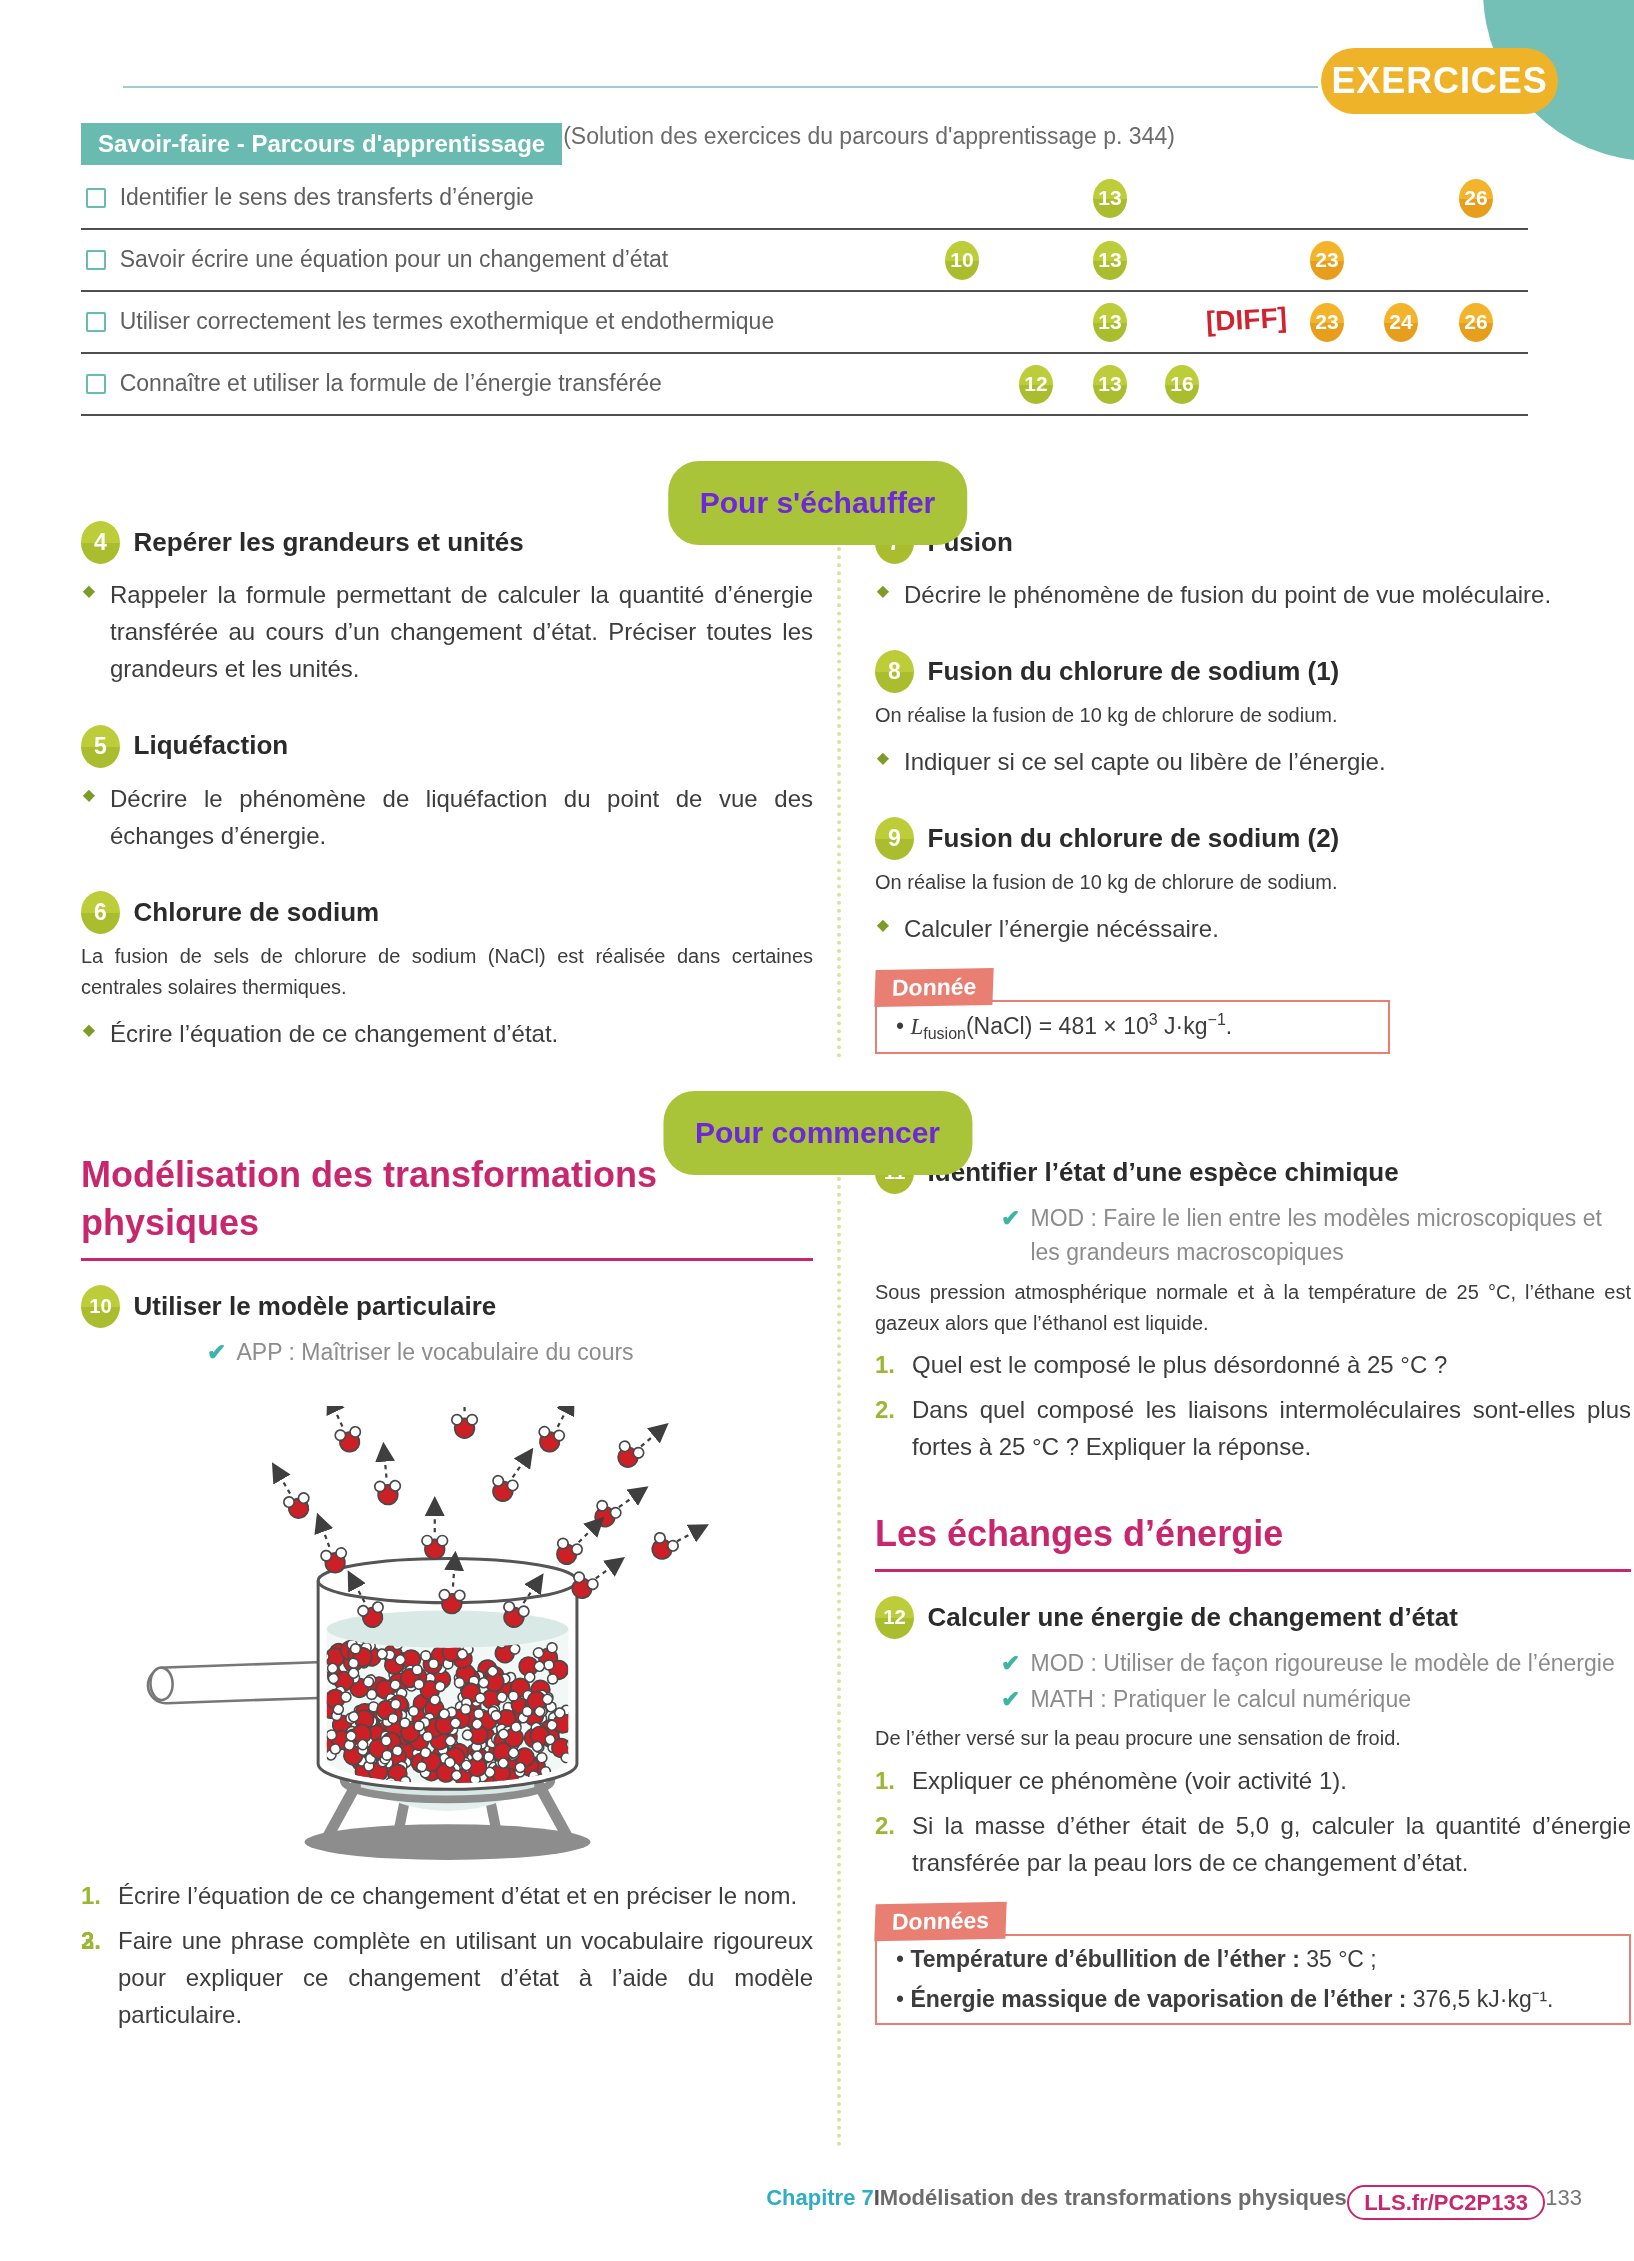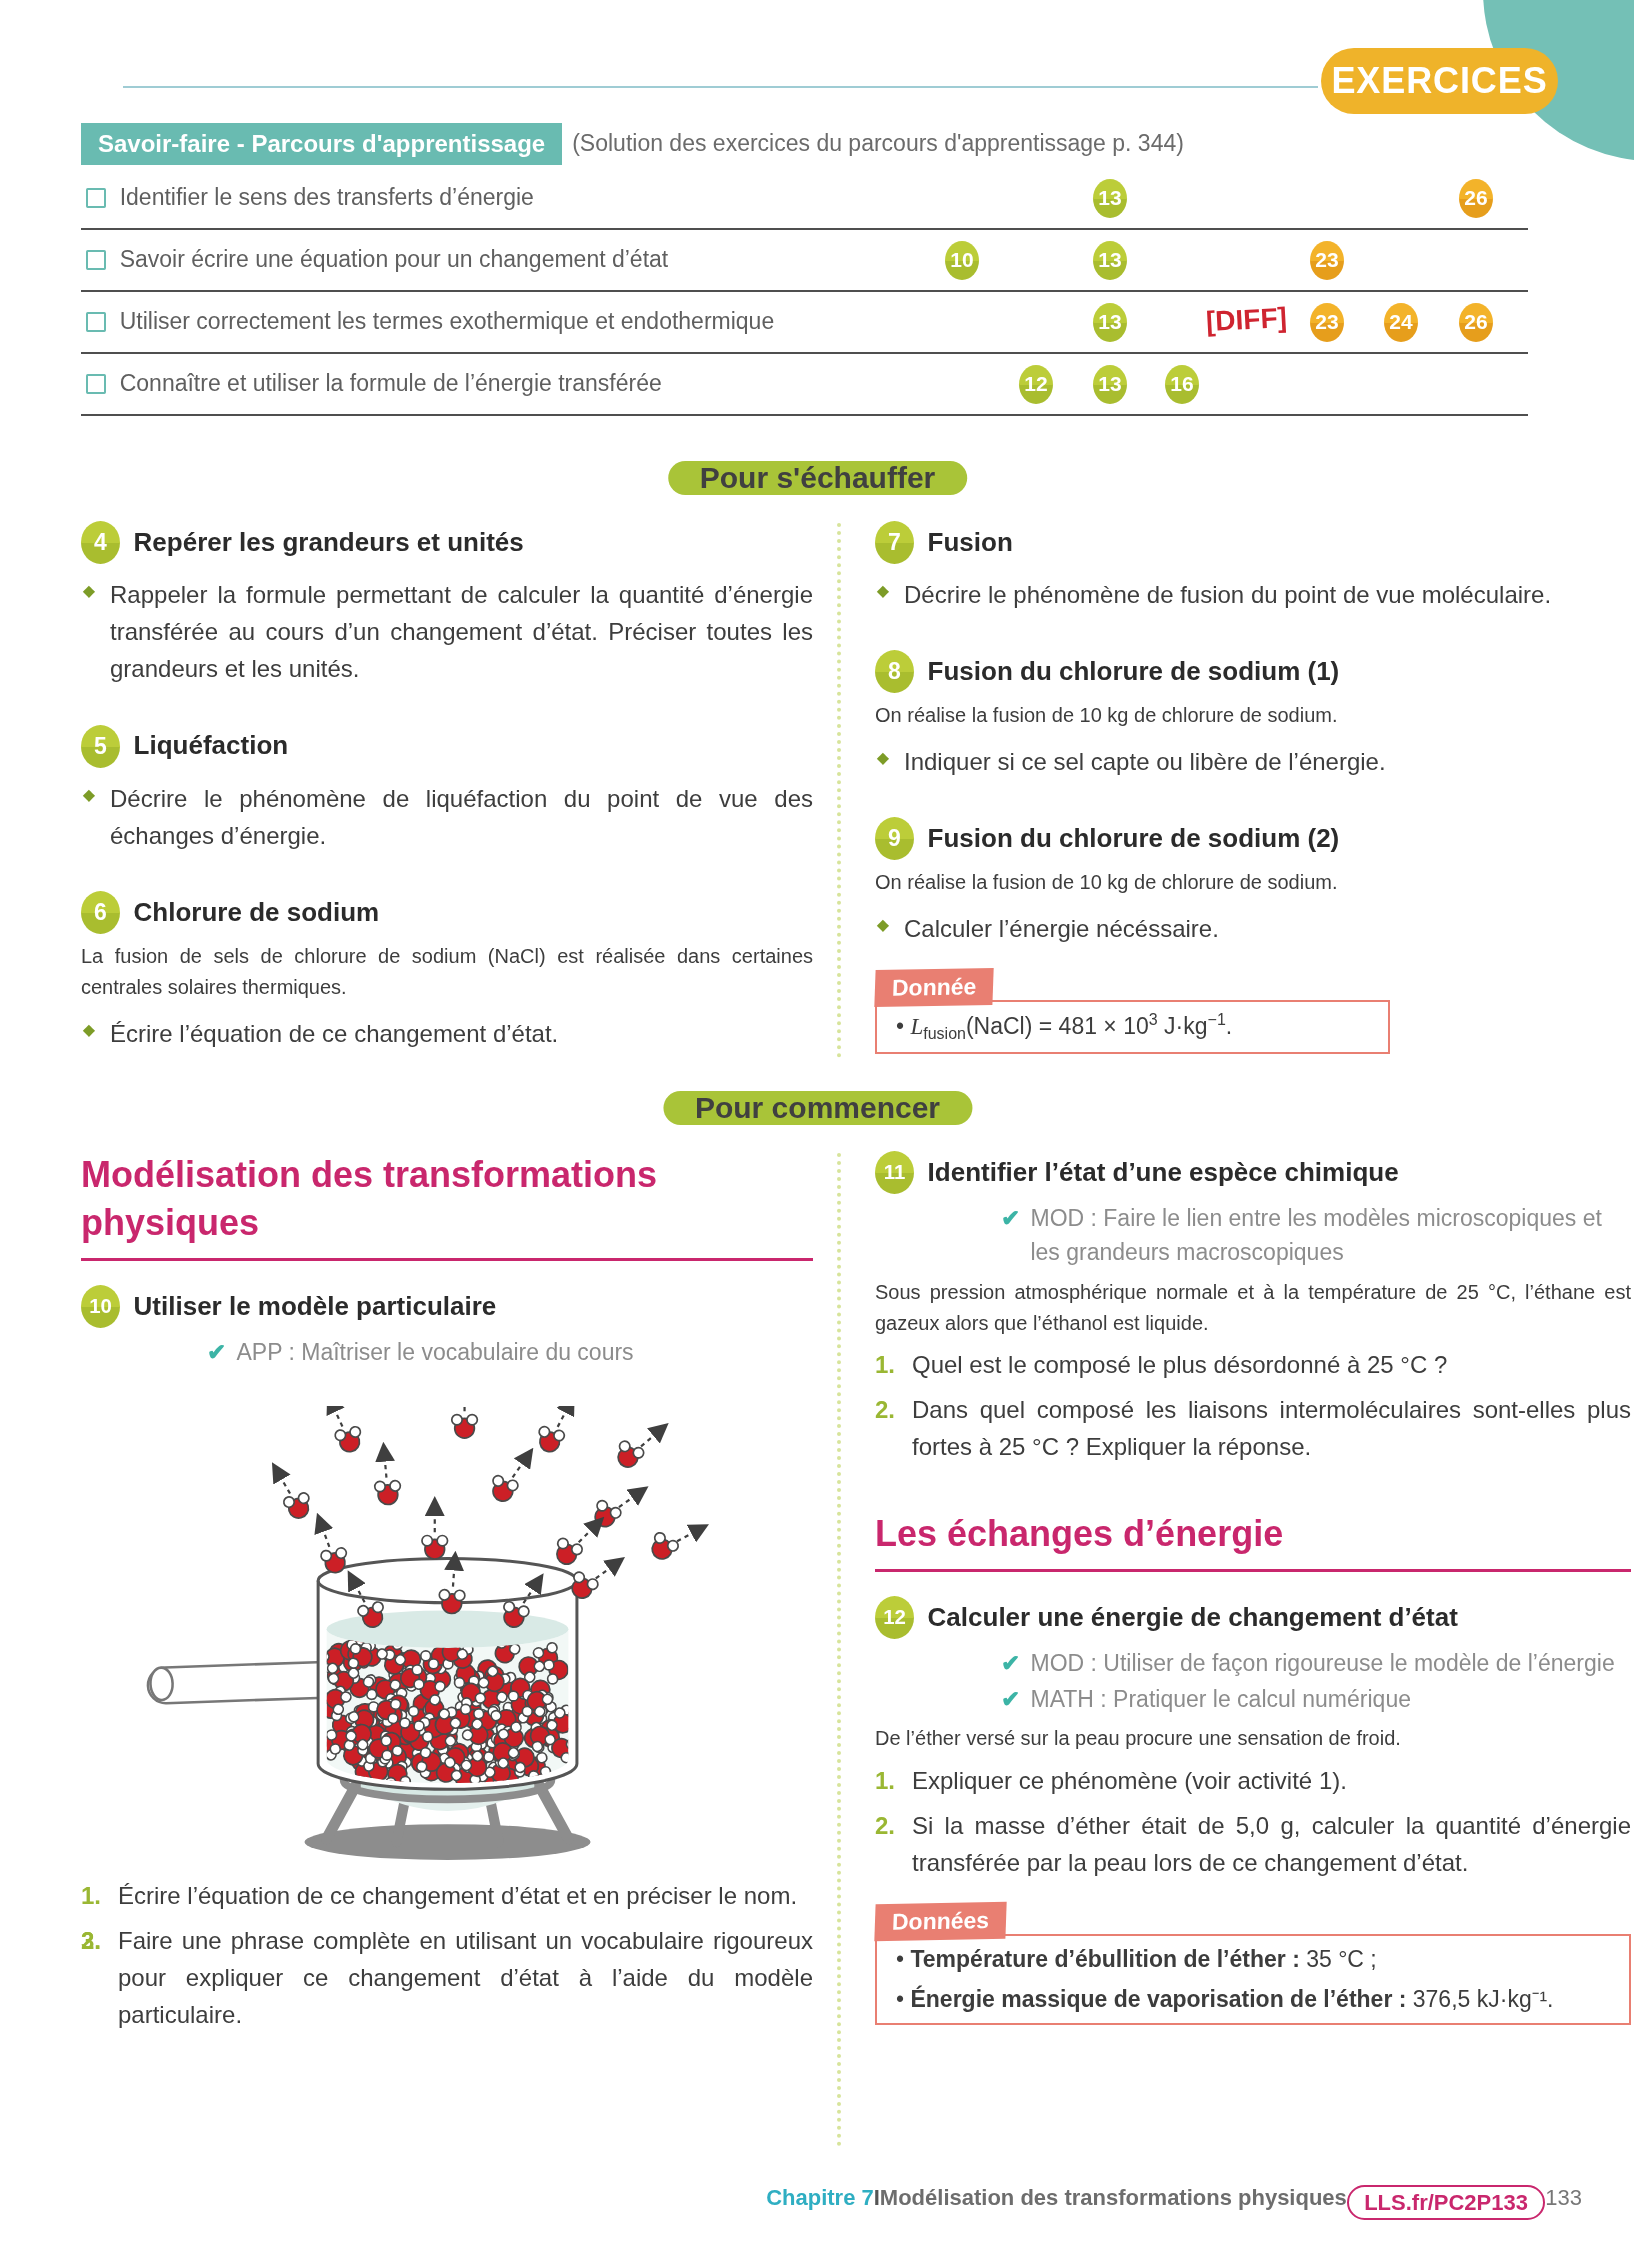--- a/index.html
+++ b/index.html
@@ -7,36 +7,36 @@
         font-family:"Liberation Sans",sans-serif;color:#3d3d3d}
   
   .blob{position:absolute;left:1483px;top:-180px;width:341px;height:341px;border-radius:50%;
         background:#74c0b6;z-index:1}
   .top-rule{position:absolute;left:123px;top:86px;width:1195px;height:1.7px;background:#9fccd4}
   .ex-pill{position:absolute;left:1321px;top:48px;width:237px;height:66px;background:#efb32a;
         border-radius:33px;color:#fff;font-weight:bold;font-size:36px;display:flex;align-items:center;
         justify-content:center;letter-spacing:0.9px;z-index:2}
   
   .skills{position:absolute;left:81px;top:123px;width:1447px;z-index:2}
-  .skills-head{display:flex;align-items:center;gap:10px;margin-bottom:3.4px}
+  .skills-head{display:flex;gap:1px;margin-bottom:3.4px}
   .skills-title{background:#69bbb1;color:#fff;font-weight:bold;font-size:24px;padding:6.8px 17px}
   .skills-note{color:#6b6b6b;font-size:23px}
   .skill-row{position:relative;height:60px;display:flex;align-items:center;
         border-bottom:2.6px solid #4f4f4f;font-size:23px;color:#5f5f5f}
   .cbx{display:inline-block;width:16px;height:16px;border:2.6px solid #69bbb1;border-radius:1.7px;
         margin:0 13.6px 0 5.1px;flex:0 0 auto}
   .badge{position:absolute;top:11px;width:34px;height:39px;border-radius:50%;color:#fff;
         font-weight:bold;font-size:21px;display:flex;align-items:center;justify-content:center}
   .badge.green{background:linear-gradient(180deg,#bccd39 0 52%,#a9bd2f 52% 100%)}
   .badge.orange{background:linear-gradient(180deg,#f3b32a 0 52%,#e69e1c 52% 100%)}
   .diff-stamp{position:absolute;top:12px;color:#cf2430;font-weight:bold;font-size:28px;
         transform:rotate(-3deg);letter-spacing:0px}
   
-  .pill{position:absolute;left:50%;transform:translateX(-50%);background:#a9c438;color:#404040;
-        font-weight:bold;font-size:30px;padding:0 32px;border-radius:31px;z-index:2;white-space:nowrap}
+  .pill{position:absolute;left:50%;transform:translateX(-50%);background:#a9c438;color:#6d28d9;
+        font-weight:bold;font-size:30px;padding:25px 32px;border-radius:31px;z-index:2;white-space:nowrap}
   .dots{position:absolute;width:0;border-left:4.3px dotted #d7e49b}
   
   .col{position:absolute}
   #warmup-left{left:81px;top:521px;width:732px}
   #warmup-right{left:875px;top:521px;width:749px}
   #com-left{left:81px;top:1151px;width:732px}
   #com-right{left:875px;top:1151px;width:756px}
   
   .ex{margin-bottom:37px}
   .ex-head{display:flex;align-items:center;gap:13.6px;margin-bottom:6.8px}

